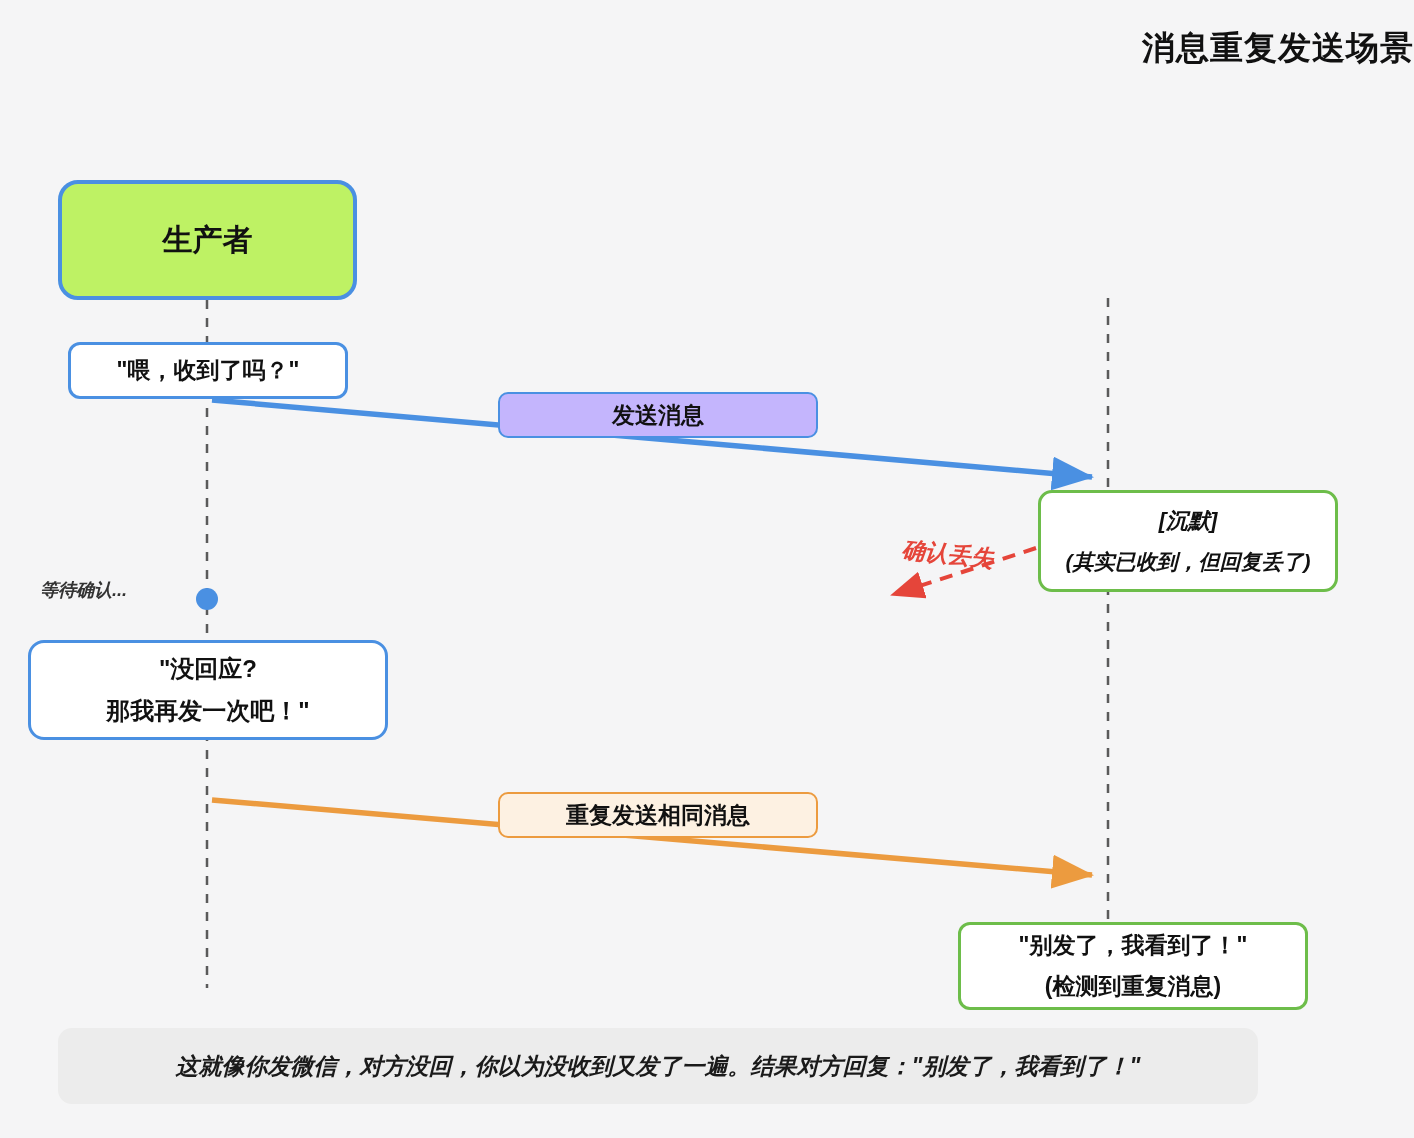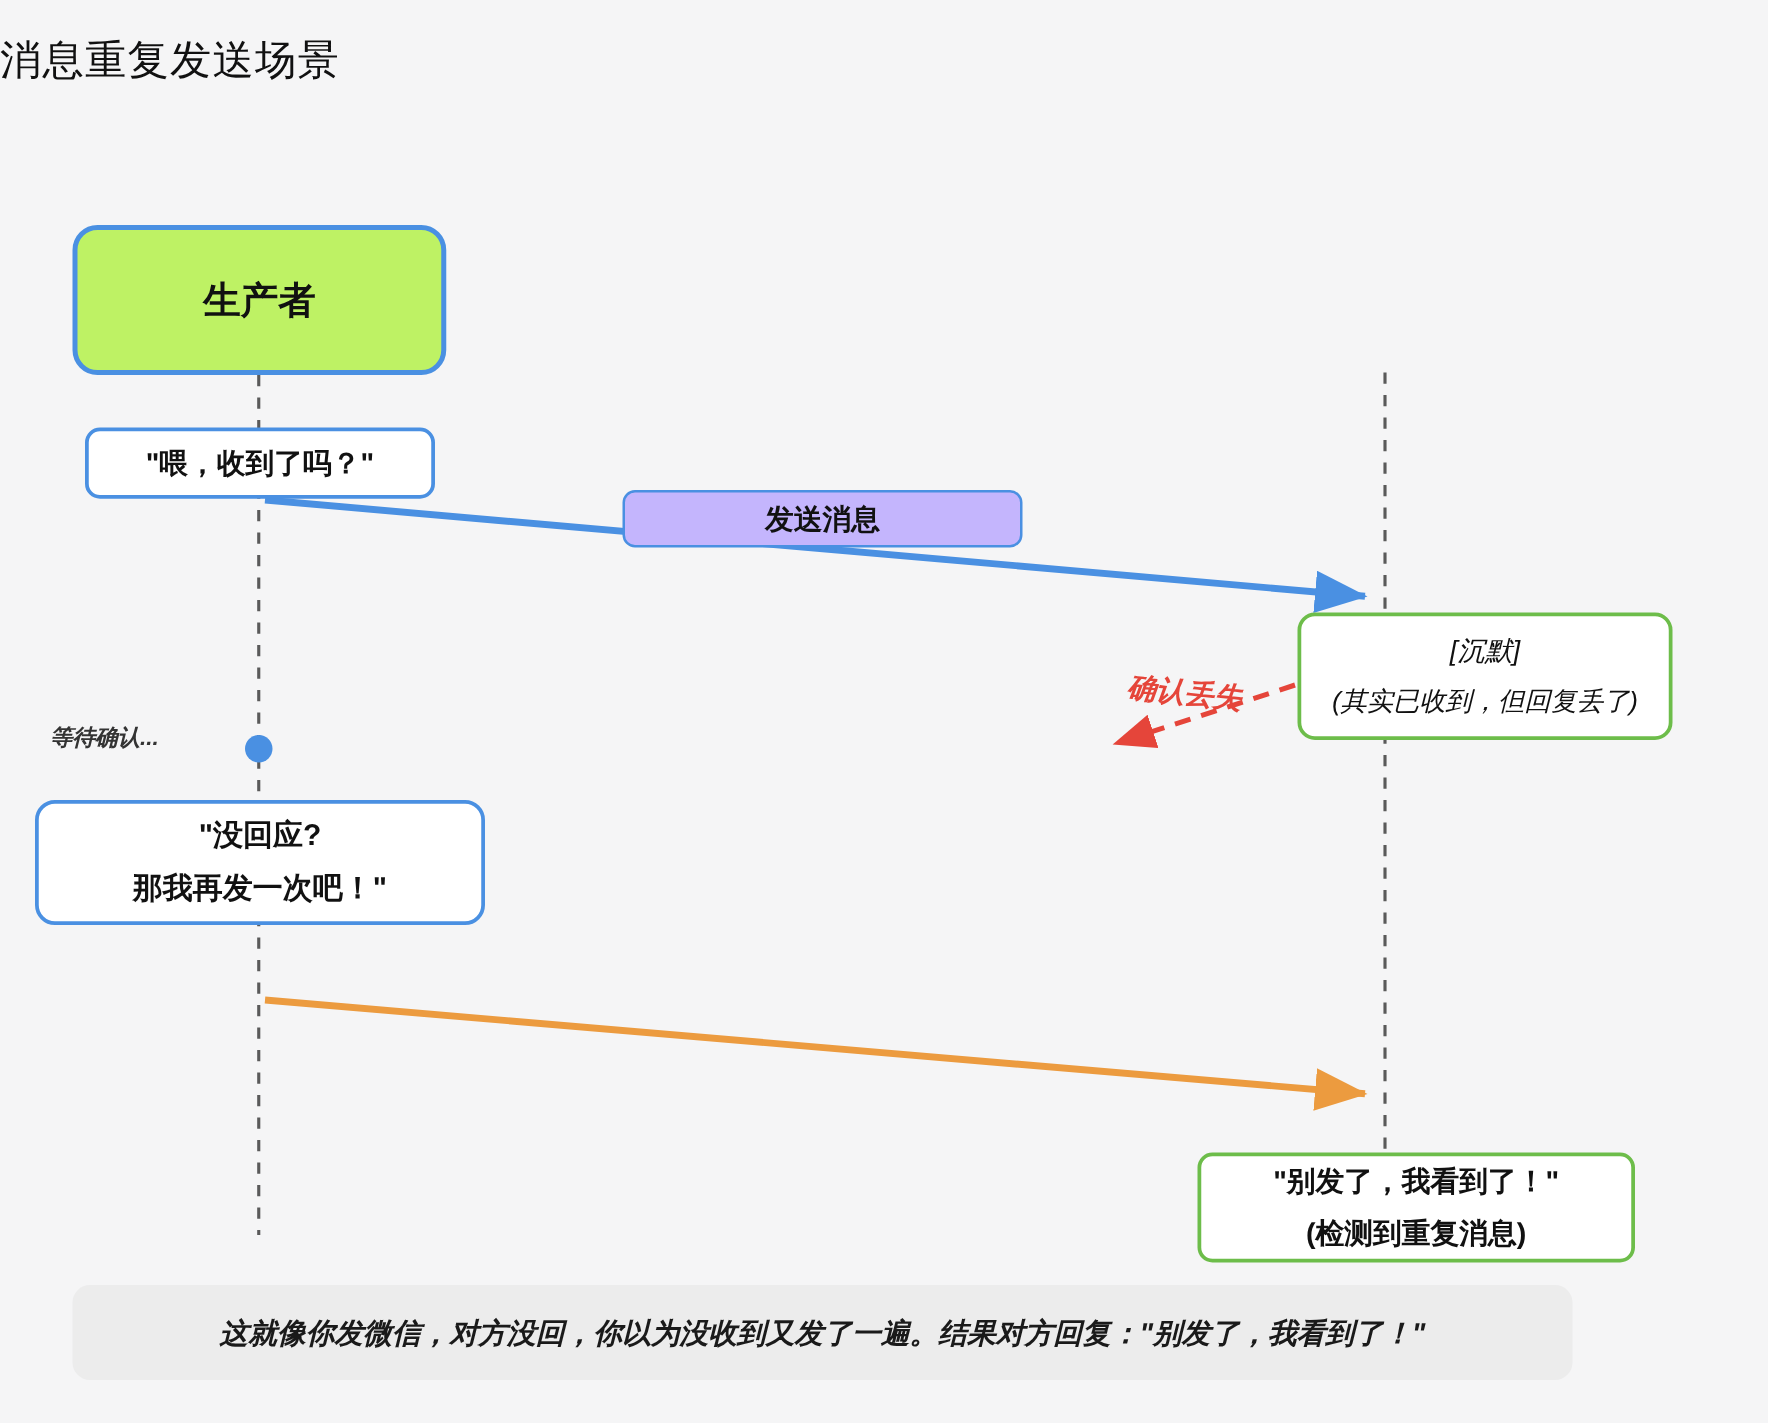--- a/index.html
+++ b/index.html
@@ -4,22 +4,22 @@
 <style>
   html,body{margin:0;padding:0;background:#f5f5f6;}
   .stage{
     position:relative;width:1414px;height:1138px;overflow:hidden;
     background:#f5f5f6;
     font-family:"Liberation Sans","DejaVu Sans",sans-serif;
     color:#111;
   }
   .layer{position:absolute;left:0;top:0;width:100%;height:100%;}
   .title{
-    position:absolute;left:0;right:0;top:26px;text-align:left;
-    font-size:33px;font-weight:normal;letter-spacing:1px;
+    position:absolute;left:0;right:0;top:26px;text-align:right;
+    font-size:33px;font-weight:bold;letter-spacing:1px;
   }
   .box{
     position:absolute;display:flex;flex-direction:column;
     align-items:center;justify-content:center;text-align:center;
     box-sizing:border-box;background:#fff;
   }
   .actor{
     border-radius:20px;font-size:30px;font-weight:bold;
   }
   .producer{
@@ -36,21 +36,21 @@
     font-size:23px;font-weight:600;
   }
   .send-label{
     left:498px;top:392px;width:320px;height:46px;
     background:#c4b5fd;border:2.5px solid #4a90e2;border-radius:10px;
     font-size:23px;font-weight:600;
   }
   .silence{
     left:1038px;top:490px;width:300px;height:102px;
     border:3px solid #6dbd4a;border-radius:14px;
-    font-size:22px;font-weight:400;font-style:italic;line-height:1.9;
+    font-size:22px;font-weight:700;font-style:italic;line-height:1.9;
   }
   .silence .l2{font-size:21px;}
   .ack-lost{
     position:absolute;left:902px;top:534px;
     color:#e5453a;font-size:23px;font-weight:bold;font-style:italic;
     transform:rotate(6deg);transform-origin:left center;white-space:nowrap;
   }
   .waiting{
     position:absolute;left:40px;top:578px;
     font-size:18px;font-weight:bold;font-style:italic;color:#333;
@@ -132,20 +132,23 @@
   </div>
 
   <div class="ack-lost">确认丢失</div>
 
   <div class="waiting">等待确认...</div>
 
   <div class="box msg2">
     <span>"没回应?</span>
     <span>那我再发一次吧！"</span>
   </div>
+  <div class="box resend-label">
+    <span>重复发送相同消息</span>
+  </div>
 
   <div class="box reply">
     <span>"别发了，我看到了！"</span>
     <span>(检测到重复消息)</span>
   </div>
 
   <div class="box note">
     <span>这就像你发微信，对方没回，你以为没收到又发了一遍。结果对方回复："别发了，我看到了！"</span>
   </div>
 

